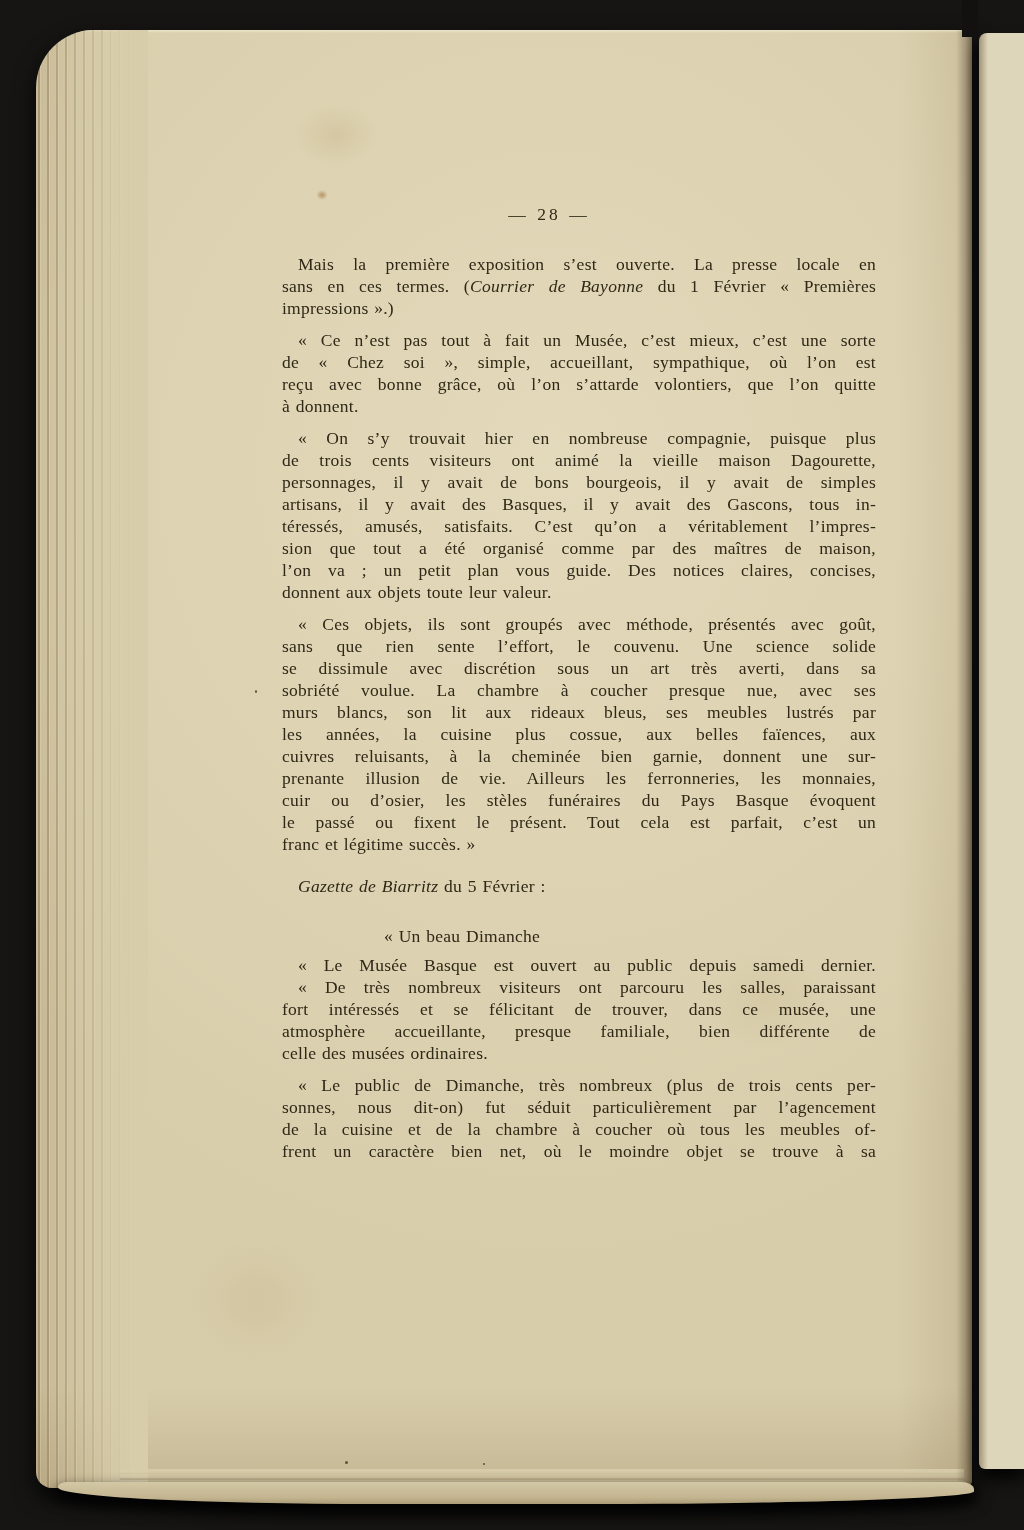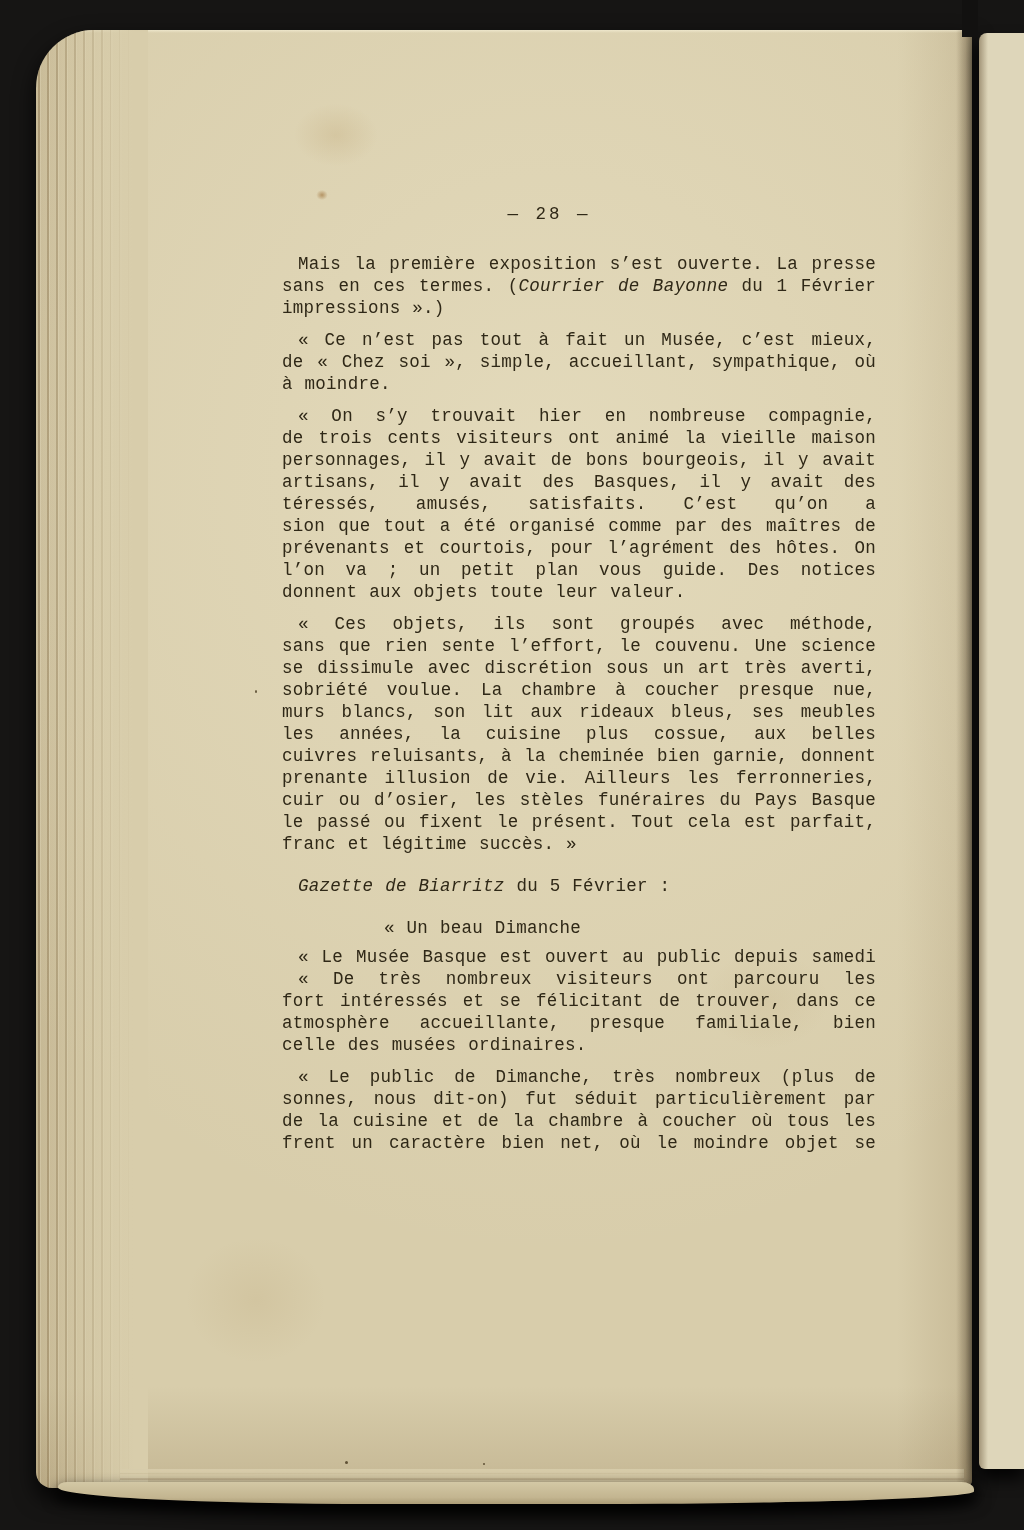--- a/index.html
+++ b/index.html
@@ -74,28 +74,28 @@
     box-shadow:0 10px 16px rgba(0,0,0,.85);
   }
   .gutter-top-notch{
     position:absolute;left:962px;top:0;width:16px;height:37px;background:#121110;
   }
 
   
   .text-block{
     position:absolute;left:282px;top:203px;width:594px;
     color:#2f2817;
-    font-size:17.5px;line-height:22px;letter-spacing:.015em;word-spacing:.06em;font-family:Liberation Mono, monospace;
+    font-size:17.5px;line-height:22px;letter-spacing:.015em;word-spacing:.06em;
   }
   .pageno{
     text-align:center;margin:0 0 28px 0;transform:translateX(-30px);
     letter-spacing:3px;
   }
   .para{margin:0 0 10px 0;}
-  .para.gaz{margin:20px 0 20px 0;}
+  .para.gaz{margin:20px 0 28px 0;}
   .para.beau{margin:0 0 7px 0;padding-left:102px;}
   .line{
     position:relative;height:22px;line-height:22px;
     text-align:justify;text-align-last:justify;
     overflow:hidden;
   }
   .line.nj{text-align:right;text-align-last:left;}
   .line.ind{text-indent:16px;}
   i{font-style:italic;}
 </style>
@@ -125,30 +125,30 @@
     <div class="pageno">— 28 —</div>
 
   <div class="para">
         <div class="line ind"><span>Mais la première exposition s’est ouverte. La presse locale en</span></div>
         <div class="line"><span>sans en ces termes. (</span><i>Courrier de Bayonne</i><span> du 1 Février « Premières</span></div>
         <div class="line nj"><span>impressions ».)</span></div>
       </div>
       <div class="para">
         <div class="line ind"><span>« Ce n’est pas tout à fait un Musée, c’est mieux, c’est une sorte</span></div>
         <div class="line"><span>de « Chez soi », simple, accueillant, sympathique, où l’on est</span></div>
-        <div class="line nj"><span>à moindre.</span></div>
+        <div class="line"><span>reçu avec bonne grâce, où l’on s’attarde volontiers, que l’on quitte</span></div>
+        <div class="line nj"><span>à donnent.</span></div>
       </div>
       <div class="para">
         <div class="line ind"><span>« On s’y trouvait hier en nombreuse compagnie, puisque plus</span></div>
         <div class="line"><span>de trois cents visiteurs ont animé la vieille maison Dagourette,</span></div>
         <div class="line"><span>personnages, il y avait de bons bourgeois, il y avait de simples</span></div>
         <div class="line"><span>artisans, il y avait des Basques, il y avait des Gascons, tous in-</span></div>
         <div class="line"><span>téressés, amusés, satisfaits. C’est qu’on a véritablement l’impres-</span></div>
         <div class="line"><span>sion que tout a été organisé comme par des maîtres de maison,</span></div>
-        <div class="line"><span>prévenants et courtois, pour l’agrément des hôtes. On sait où</span></div>
         <div class="line"><span>l’on va ; un petit plan vous guide. Des notices claires, concises,</span></div>
         <div class="line nj"><span>donnent aux objets toute leur valeur.</span></div>
       </div>
       <div class="para">
         <div class="line ind"><span>« Ces objets, ils sont groupés avec méthode, présentés avec goût,</span></div>
         <div class="line"><span>sans que rien sente l’effort, le couvenu. Une science solide</span></div>
         <div class="line"><span>se dissimule avec discrétion sous un art très averti, dans sa</span></div>
         <div class="line"><span>sobriété voulue. La chambre à coucher presque nue, avec ses</span></div>
         <div class="line"><span>murs blancs, son lit aux rideaux bleus, ses meubles lustrés par</span></div>
         <div class="line"><span>les années, la cuisine plus cossue, aux belles faïences, aux</span></div>

